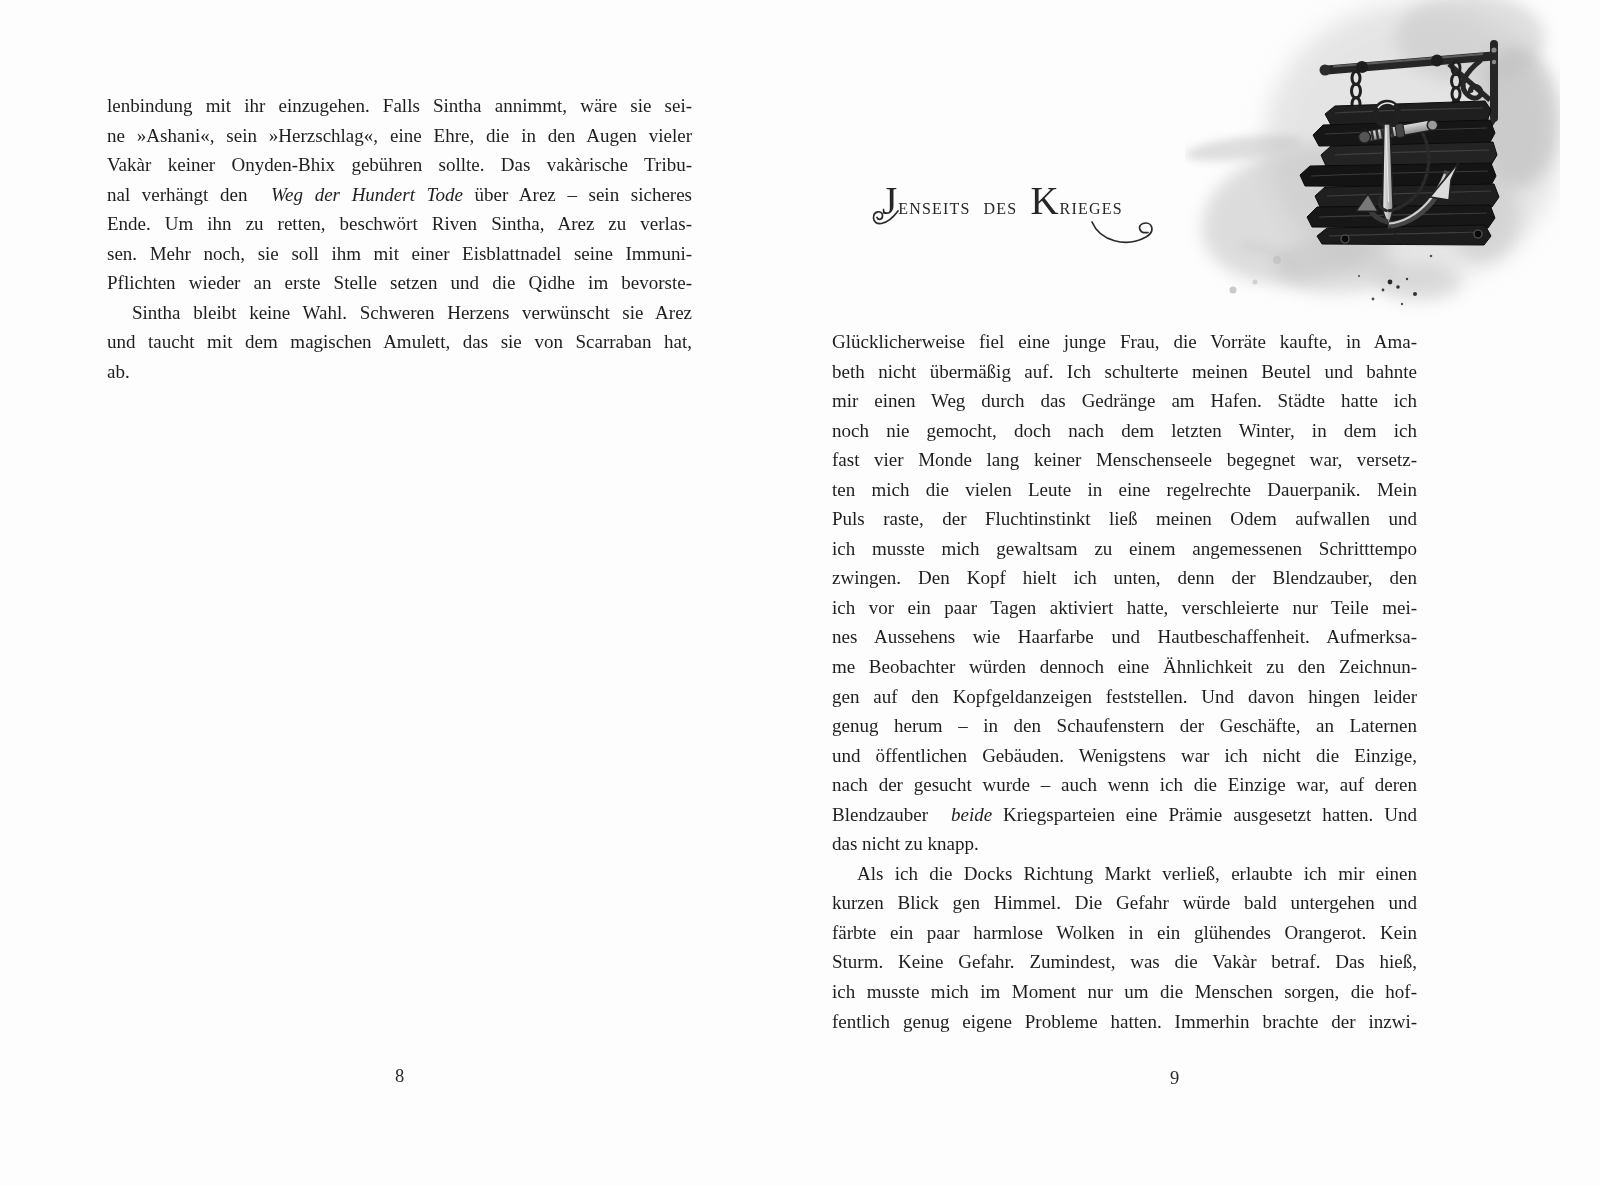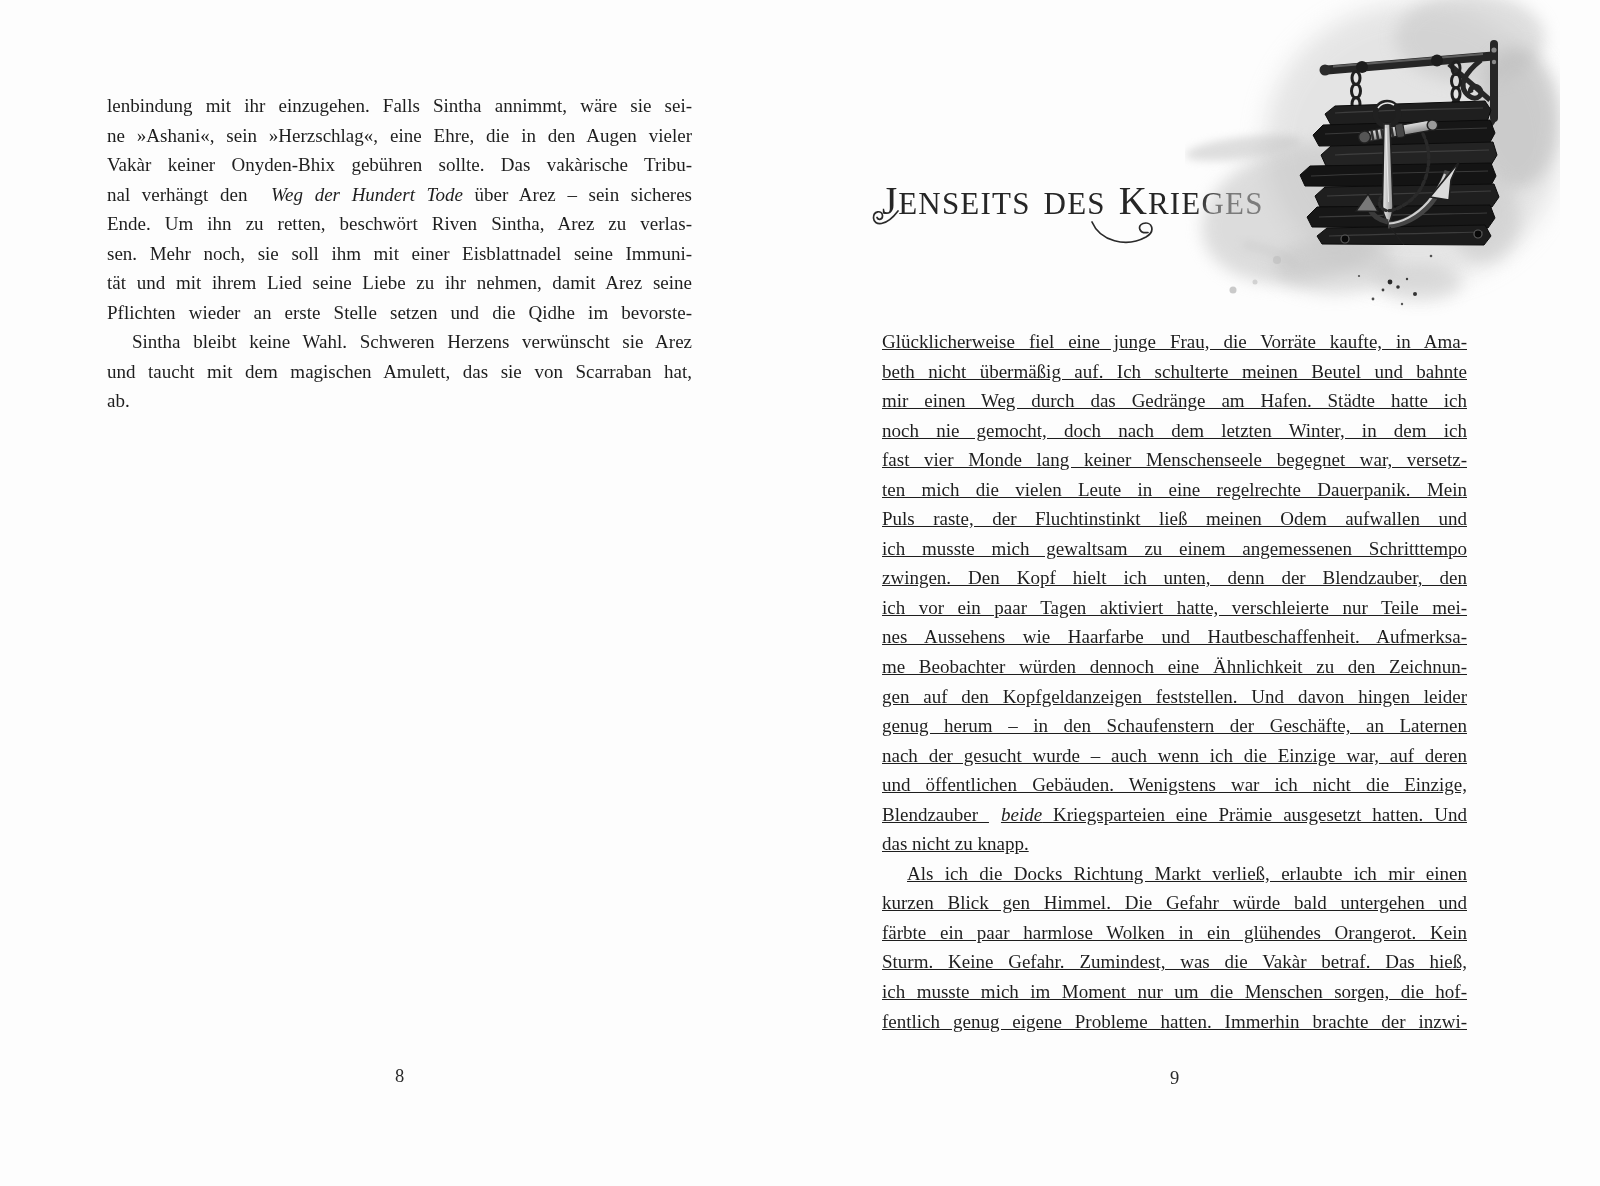--- a/index.html
+++ b/index.html
@@ -10,54 +10,53 @@
   }
   .textblock{
     position:absolute;width:585px;
     font-size:19px;line-height:29.55px;
   }
   .line{text-align:justify;text-align-last:justify;text-justify:inter-word;height:29.55px;}
   .line.last{text-align-last:left;}
   .line.ind{text-indent:25px;}
   .line em{font-style:italic;margin-left:12px;}
   #left-text{left:107px;top:91px;}
-  #right-text{left:882px;top:327px;text-decoration:underline;}
+  #right-text{left:832px;top:327px;}
   .pagenum{
     position:absolute;width:585px;text-align:center;
     font-size:18.5px;color:#2a2a2a;
   }
   #pagenum-left{left:107px;top:1066px;}
   #pagenum-right{left:882px;top:1068px;}
   .chapter-heading{
     position:absolute;left:882px;top:181px;margin:0;height:50px;
     display:flex;align-items:baseline;
     font-weight:400;color:#262626;white-space:pre;
   }
   .chapter-heading .cap{font-size:39px;letter-spacing:1px;line-height:1;}
-  .chapter-heading .rest{font-size:31px;letter-spacing:1.2px;line-height:1;}
+  .chapter-heading .rest{font-size:16px;letter-spacing:1.2px;line-height:1;}
   .chapter-heading .gap{display:inline-block;width:13px;}
   .swash{position:absolute;}
   .swash path{fill:none;stroke:#2a2a2a;stroke-width:1.7;stroke-linecap:round;}
   #swash-j{left:-10px;top:28px;}
   #swash-k{left:208px;top:40px;}
   #illustration{position:absolute;left:1185px;top:-2px;}
 </style>
 </head>
 <body>
 
 <div style="position:absolute;inset:0;">
 
   <div class="textblock" id="left-text">
       <div class="line"><span>lenbindung mit ihr einzugehen. Falls Sintha annimmt, wäre sie sei-</span></div>
       <div class="line"><span>ne »Ashani«, sein »Herzschlag«, eine Ehre, die in den Augen vieler</span></div>
       <div class="line"><span>Vakàr keiner Onyden-Bhix gebühren sollte. Das vakàrische Tribu-</span></div>
       <div class="line"><span>nal verhängt den </span><em>Weg der Hundert Tode</em><span> über Arez – sein sicheres</span></div>
       <div class="line"><span>Ende. Um ihn zu retten, beschwört Riven Sintha, Arez zu verlas-</span></div>
       <div class="line"><span>sen. Mehr noch, sie soll ihm mit einer Eisblattnadel seine Immuni-</span></div>
-      <div class="line"><span>tät und mit ihrem Lied seine Liebe zu ihr nehmen, damit Arez seine</span></div>
       <div class="line"><span>Pflichten wieder an erste Stelle setzen und die Qidhe im bevorste-</span></div>
       <div class="line ind"><span>Sintha bleibt keine Wahl. Schweren Herzens verwünscht sie Arez</span></div>
       <div class="line"><span>und taucht mit dem magischen Amulett, das sie von Scarraban hat,</span></div>
       <div class="line last"><span>ab.</span></div>
     </div>
   <div class="pagenum" id="pagenum-left">8</div>
 
   <h1 class="chapter-heading">
     <svg class="swash" id="swash-j" width="28" height="26" viewBox="0 0 28 26">
       <path d="M26,2 C14,18 2,17 1.5,9 C1.2,2 10,0.5 10.5,6.5 C10.8,10.5 6.5,11.5 5,8.5"></path>
@@ -200,22 +199,22 @@
       <div class="line"><span>fast vier Monde lang keiner Menschenseele begegnet war, versetz-</span></div>
       <div class="line"><span>ten mich die vielen Leute in eine regelrechte Dauerpanik. Mein</span></div>
       <div class="line"><span>Puls raste, der Fluchtinstinkt ließ meinen Odem aufwallen und</span></div>
       <div class="line"><span>ich musste mich gewaltsam zu einem angemessenen Schritttempo</span></div>
       <div class="line"><span>zwingen. Den Kopf hielt ich unten, denn der Blendzauber, den</span></div>
       <div class="line"><span>ich vor ein paar Tagen aktiviert hatte, verschleierte nur Teile mei-</span></div>
       <div class="line"><span>nes Aussehens wie Haarfarbe und Hautbeschaffenheit. Aufmerksa-</span></div>
       <div class="line"><span>me Beobachter würden dennoch eine Ähnlichkeit zu den Zeichnun-</span></div>
       <div class="line"><span>gen auf den Kopfgeldanzeigen feststellen. Und davon hingen leider</span></div>
       <div class="line"><span>genug herum – in den Schaufenstern der Geschäfte, an Laternen</span></div>
+      <div class="line"><span>und öffentlichen Gebäuden. Wenigstens war ich nicht die Einzige,</span></div>
       <div class="line"><span>nach der gesucht wurde – auch wenn ich die Einzige war, auf deren</span></div>
-      <div class="line"><span>und öffentlichen Gebäuden. Wenigstens war ich nicht die Einzige,</span></div>
       <div class="line"><span>Blendzauber </span><em>beide</em><span> Kriegsparteien eine Prämie ausgesetzt hatten. Und</span></div>
       <div class="line last"><span>das nicht zu knapp.</span></div>
       <div class="line ind"><span>Als ich die Docks Richtung Markt verließ, erlaubte ich mir einen</span></div>
       <div class="line"><span>kurzen Blick gen Himmel. Die Gefahr würde bald untergehen und</span></div>
       <div class="line"><span>färbte ein paar harmlose Wolken in ein glühendes Orangerot. Kein</span></div>
       <div class="line"><span>Sturm. Keine Gefahr. Zumindest, was die Vakàr betraf. Das hieß,</span></div>
       <div class="line"><span>ich musste mich im Moment nur um die Menschen sorgen, die hof-</span></div>
       <div class="line"><span>fentlich genug eigene Probleme hatten. Immerhin brachte der inzwi-</span></div>
     </div>
   <div class="pagenum" id="pagenum-right">9</div>

